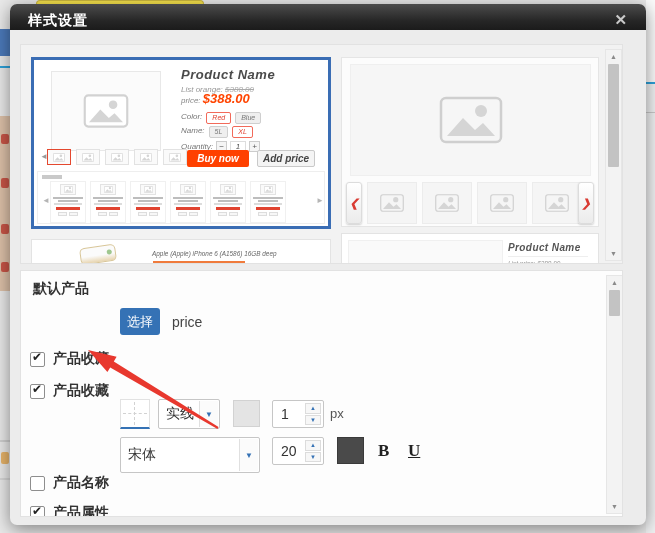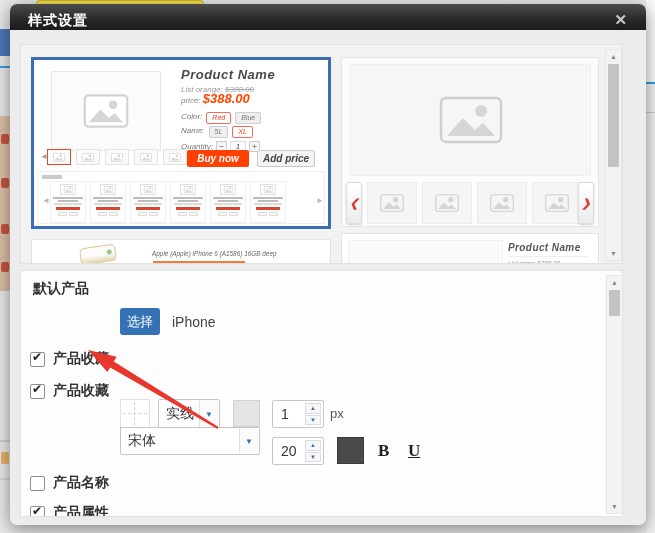--- a/index.html
+++ b/index.html
@@ -130,21 +130,21 @@
   .cb-label { font-size:14px; font-weight:bold; color:#333; }
   .row-fav { top:79px; } .row-name { top:111px; } .row-desc { top:203px; } .row-attr { top:233px; }
 
   .border-picker { position:absolute; left:99px; top:128px; width:30px; height:30px; background:#fff;
                    border:1px solid #e2e2e2; border-bottom:2px solid var(--accent-blue,#3572b5); cursor:pointer; }
   .border-picker:before { content:""; position:absolute; left:2px; right:2px; top:13px; border-top:1px dashed #d2d2d2; }
   .border-picker:after { content:""; position:absolute; top:2px; bottom:2px; left:13px; border-left:1px dashed #d2d2d2; }
 
   .select { position:absolute; background:#fff; border:1px solid #c6c6c6; border-radius:2px; cursor:pointer; }
   .sel-style { left:137px; top:128px; width:62px; height:30px; }
-  .sel-font { left:99px; top:156px; width:140px; height:28px; }
+  .sel-font { left:99px; top:166px; width:140px; height:36px; }
   .select .val { position:absolute; left:7px; top:50%; transform:translateY(-50%); font-size:14px; color:#333; }
   .select .dbtn { position:absolute; right:1px; top:1px; bottom:1px; width:19px; background:#fbfbfb; border-left:1px solid #e0e0e0;
                   display:flex; align-items:center; justify-content:center; cursor:pointer; }
   .select .dbtn span { font-size:8px; color:var(--accent-blue,#3572b5); }
 
   .swatch { position:absolute; width:27px; height:27px; cursor:pointer; }
   .swatch-border { left:212px; top:129px; background:#e4e4e4; border:1px solid #d2d2d2; }
   .swatch-font { left:316px; top:166px; background:#4a4a4a; border:1px solid #3a3a3a; }
 
   .spinner { position:absolute; width:52px; height:28px; background:#fff; border:1px solid #c6c6c6; border-radius:2px; }
@@ -444,21 +444,21 @@
       <div class="sb sb-preview">
         <div class="sb-up">▲</div>
         <div class="sb-thumb"></div>
         <div class="sb-down">▼</div>
       </div>
     </div>
 
     <div class="panel form-panel">
       <div class="f-label lbl-default">默认产品</div>
       <div class="btn-select">选择</div>
-      <div class="val-orange">iPhone</div>
+      <div class="val-orange">price</div>
 
       <div class="cb-row row-fav">
         <span class="cb">
             <span class="ck">✔</span>
           </span>
         <span class="cb-label">产品收藏</span>
       </div>
 
       <div class="cb-row row-name">
         <span class="cb">

